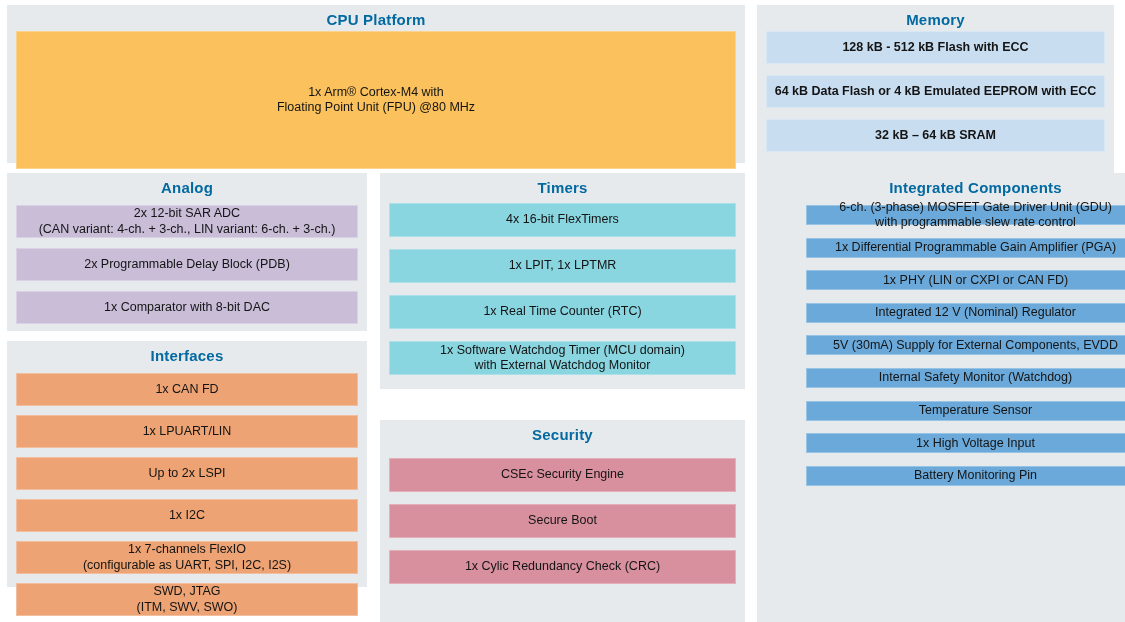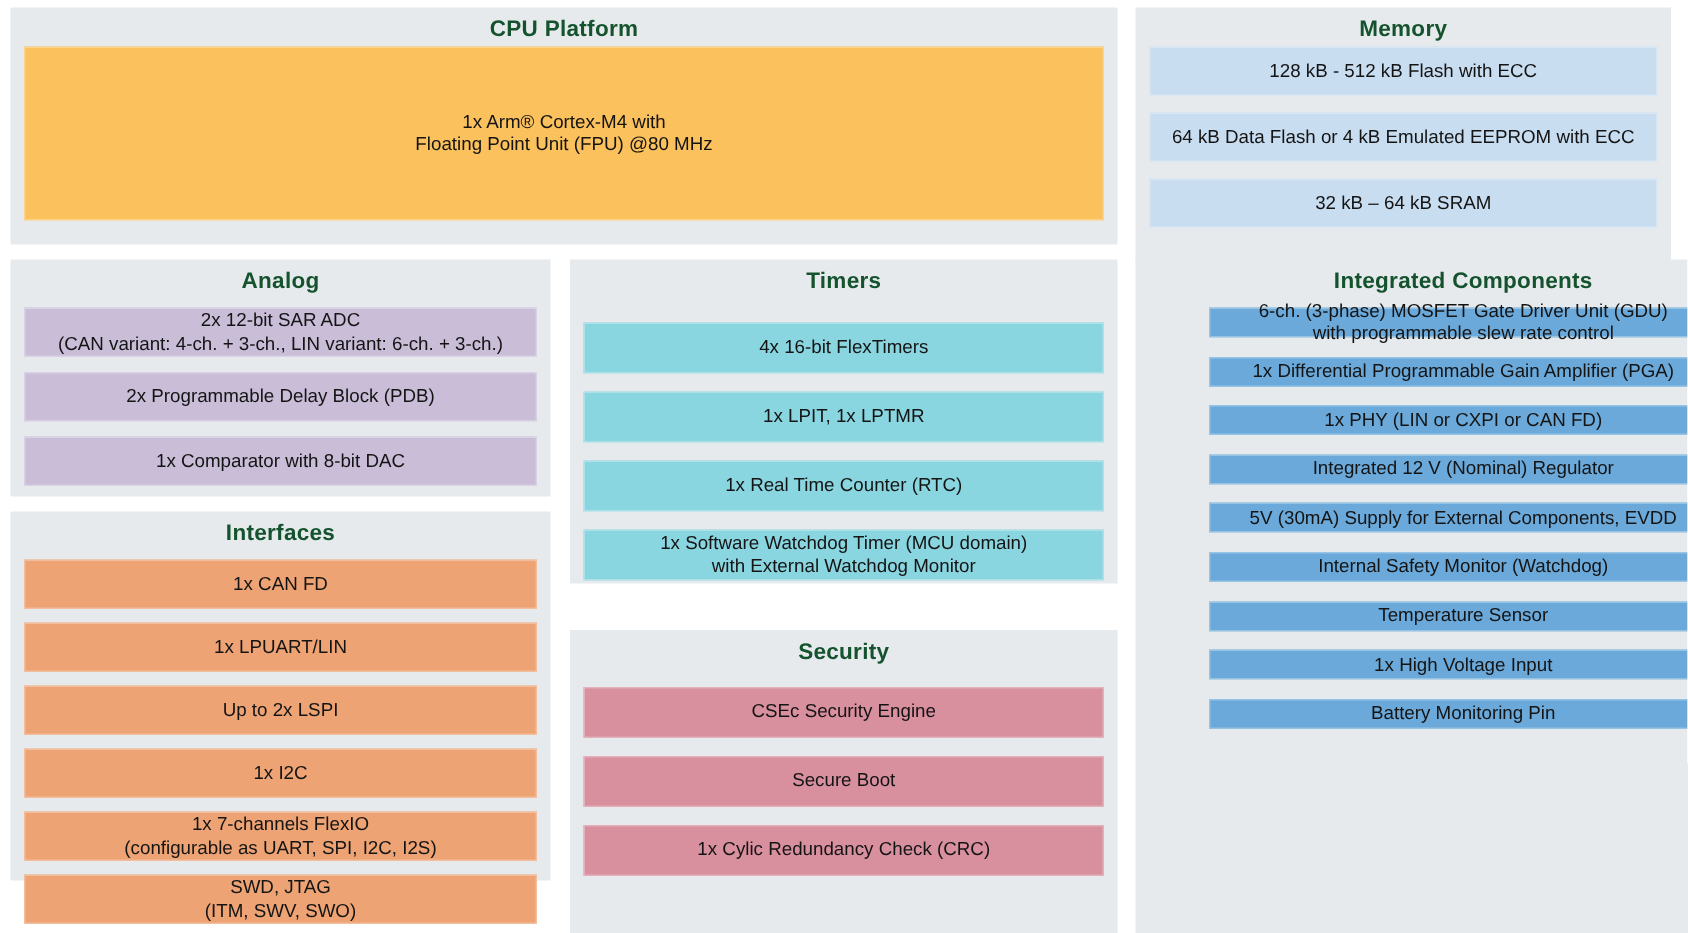--- a/index.html
+++ b/index.html
@@ -19,21 +19,21 @@
   .section {
     position: absolute;
     background: var(--section-bg, #e6eaed);
   }
   .section-title {
     height: 20px;
     padding-top: 6px;
     text-align: center;
     font-size: 15px;
     font-weight: 700;
-    color: #14532d;
+    color: #0369a1;
     letter-spacing: 0.2px;
     border-radius: 11px;
   }
   .blocks {
     display: flex;
     flex-direction: column;
     padding: 0 9px;
   }
   .block {
     flex: none;
@@ -43,37 +43,37 @@
     text-align: center;
     background: var(--block-color, #cccccc);
     font-size: 12.5px;
     line-height: 1.22;
     white-space: pre-line;
     box-shadow: inset 0 0 0 1px rgba(255,255,255,0.30);
   }
 
   
   #sec-cpu        { left: 7px;   top: 5px;   width: 738px; height: 158px; }
-  #sec-cpu .block { height: 116px; }
+  #sec-cpu .block { height: 138px; }
   #sec-memory        { left: 757px; top: 5px;   width: 357px; height: 170px; }
-  #sec-memory .blocks{ gap: 11px; }
+  #sec-memory .blocks{ gap: 11px; font-weight: bold; }
   #sec-memory .block { height: 33px; }
 
   
   #sec-analog        { left: 7px; top: 173px; width: 360px; height: 158px; }
   #sec-analog .blocks{ margin-top: 6px; gap: 10px; }
   #sec-analog .block { height: 33px; }
 
   #sec-interfaces        { left: 7px; top: 341px; width: 360px; height: 246px; }
   #sec-interfaces .blocks{ margin-top: 6px; gap: 9px; justify-content: flex-end; }
   #sec-interfaces .block { height: 33px; }
 
   
   #sec-timers        { left: 380px; top: 173px; width: 365px; height: 216px; }
-  #sec-timers .blocks{ margin-top: 16px; gap: 12px; }
+  #sec-timers .blocks{ margin-top: 4px; gap: 12px; }
   #sec-timers .block { height: 34px; }
 
   #sec-security        { left: 380px; top: 420px; width: 365px; height: 212px; }
   #sec-security .blocks{ margin-top: 12px; gap: 12px; }
   #sec-security .block { height: 34px; }
 
   
   #sec-integrated        { left: 757px; top: 173px; width: 357px; height: 449px; padding-left: 40px; }
   #sec-integrated .blocks{ margin-top: 6px; gap: 12.6px; }
   #sec-integrated .block { height: 20px; }

